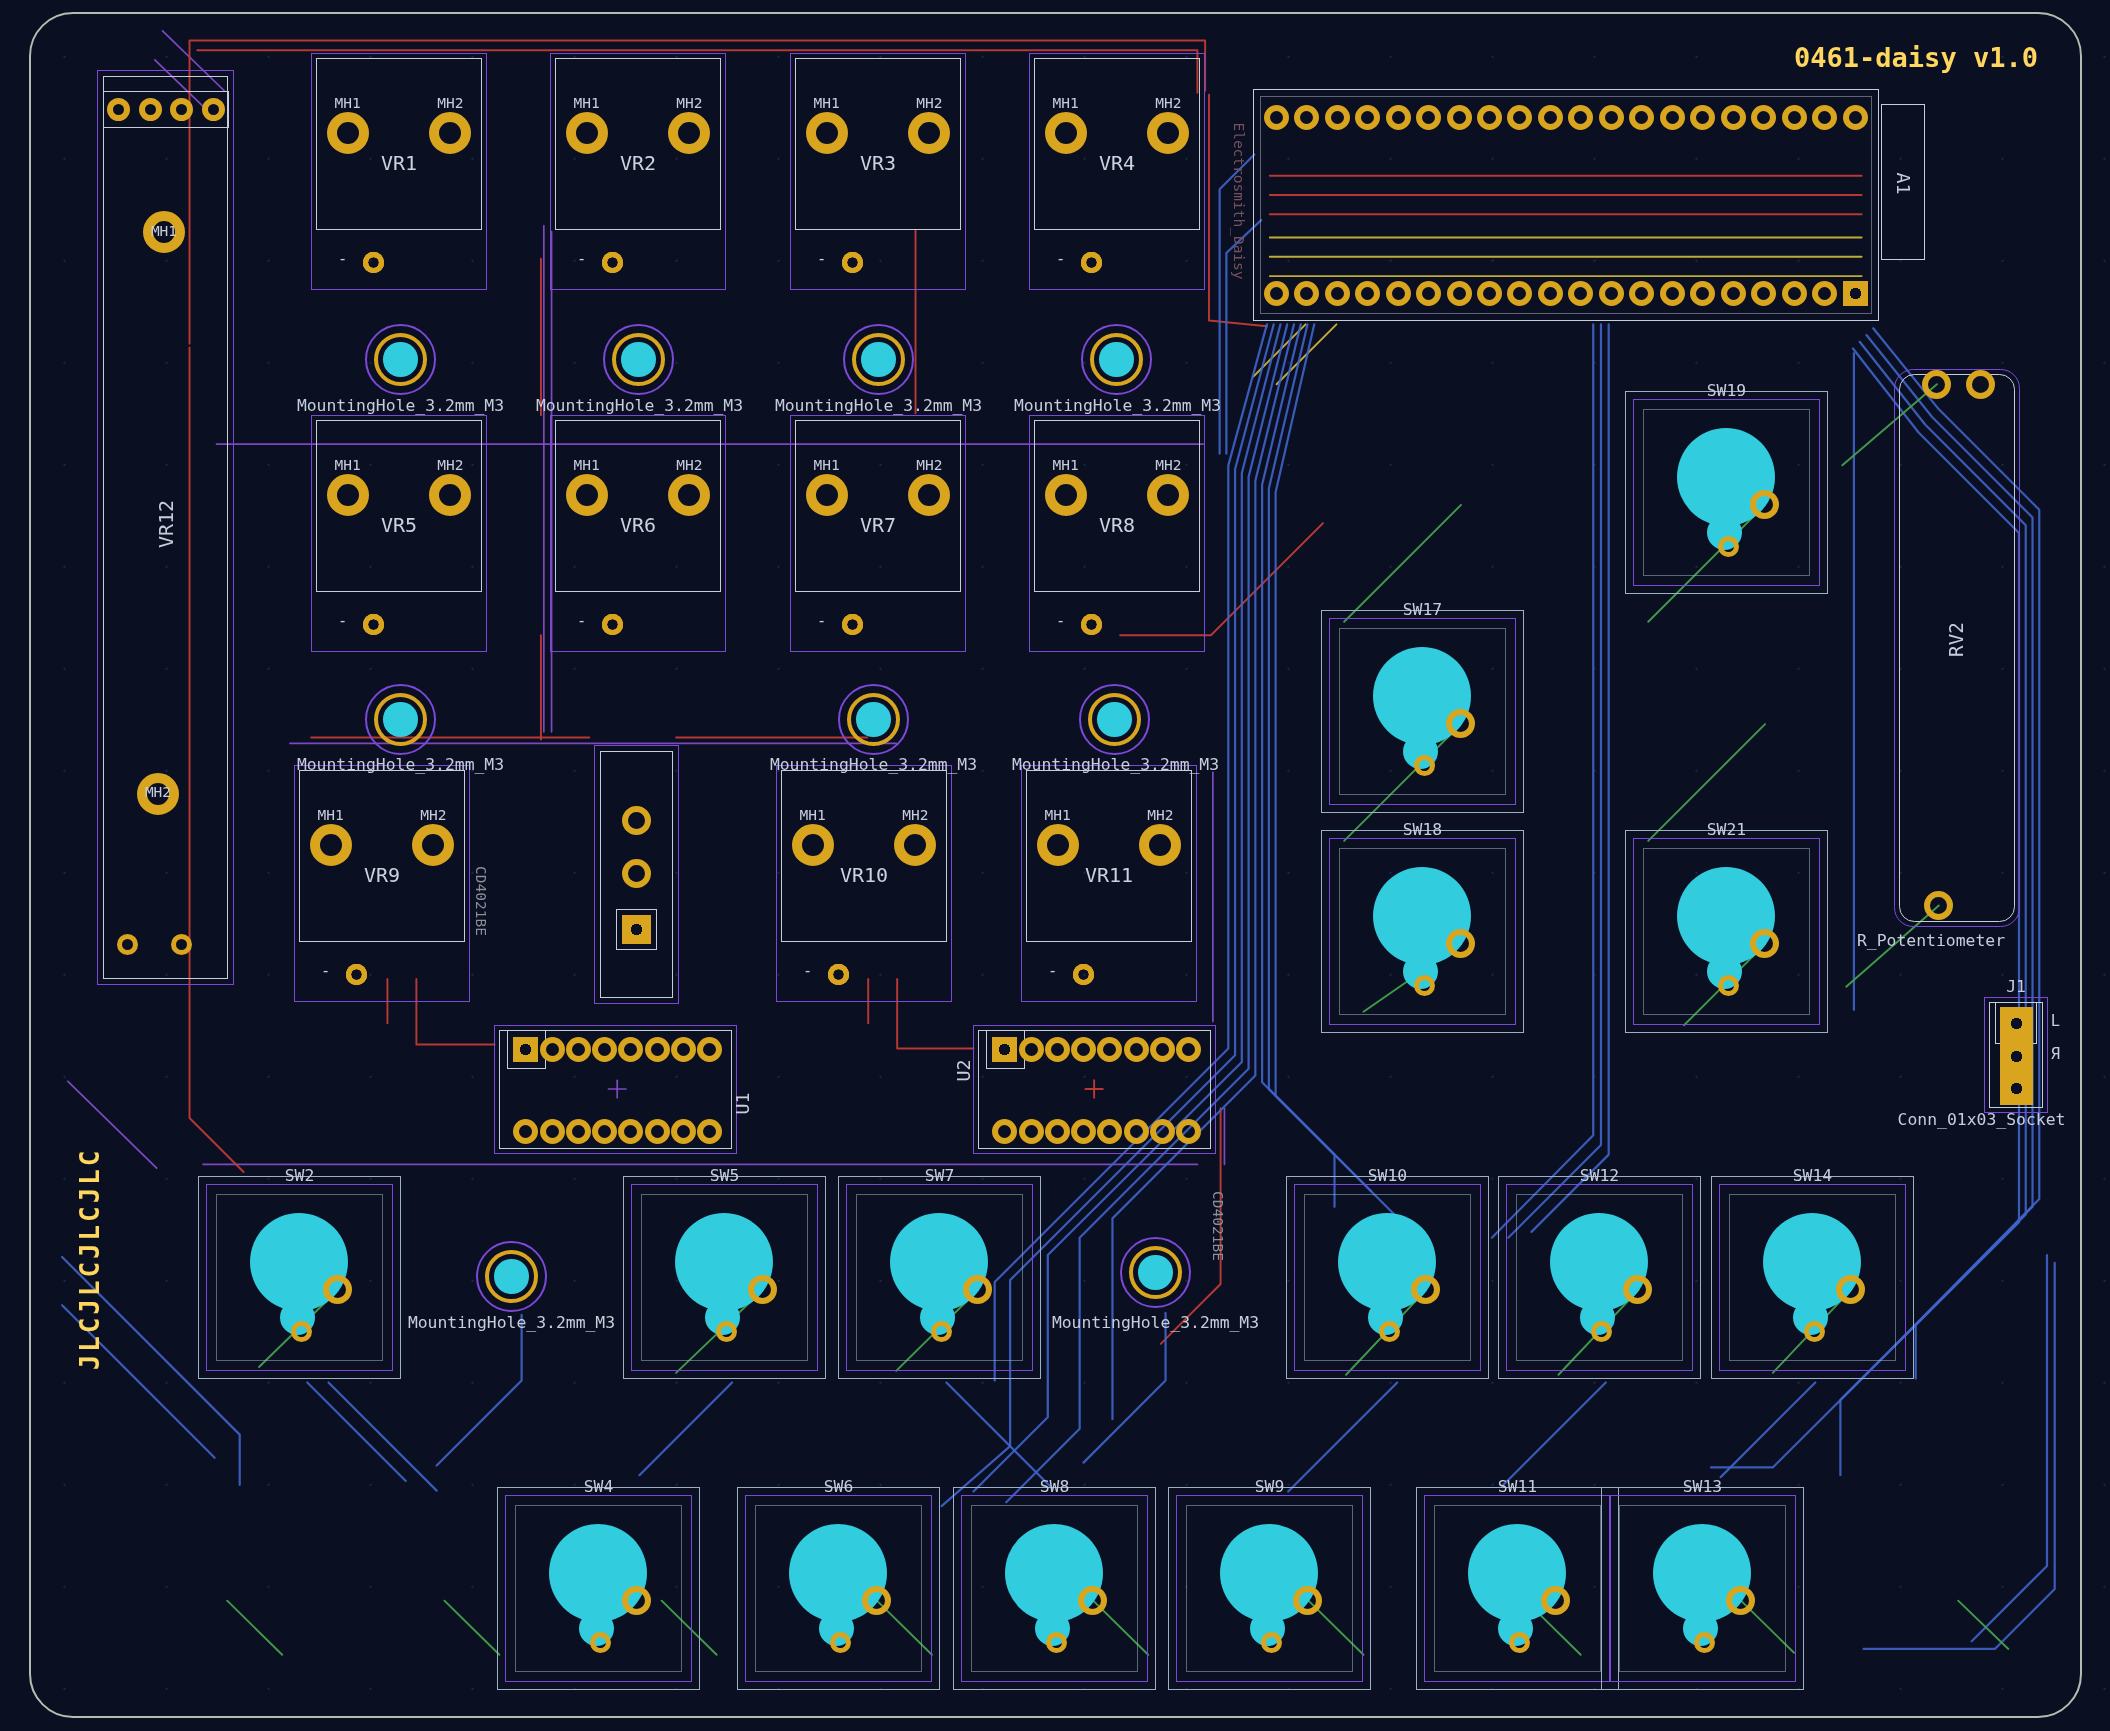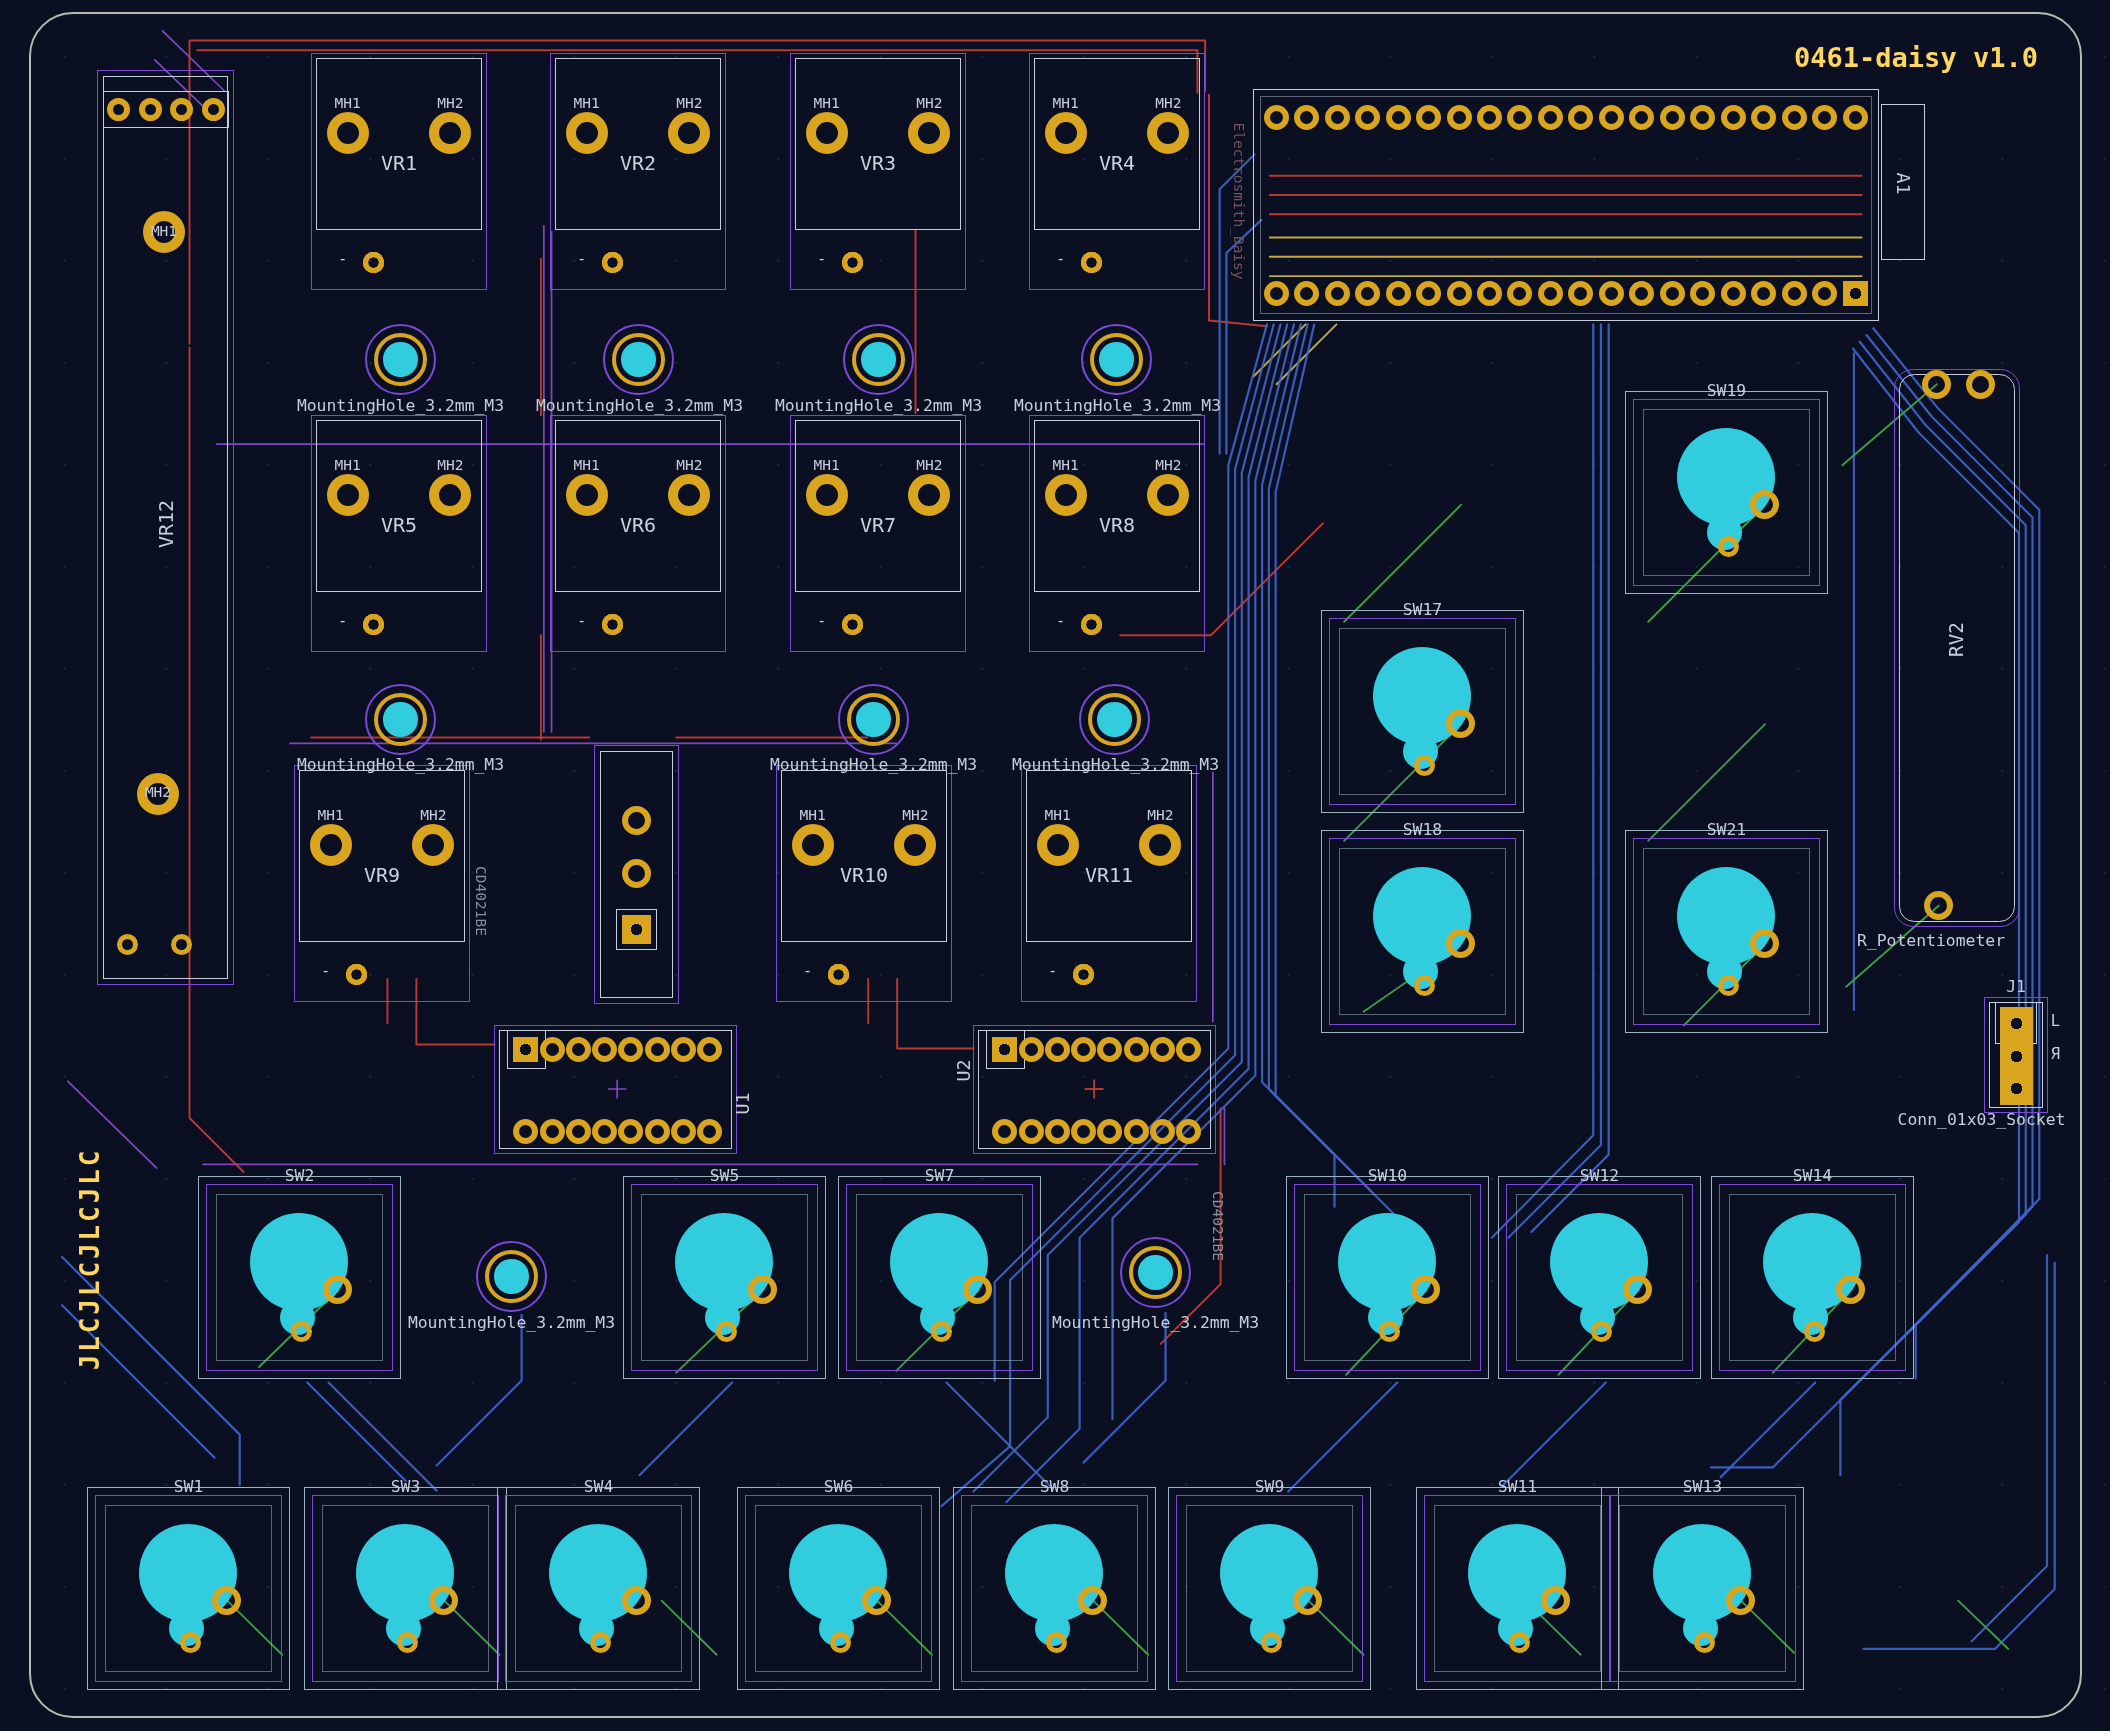--- a/index.html
+++ b/index.html
@@ -676,40 +676,20 @@
         <i class="q1"></i>
         <i class="q2"></i>
         <i class="q3"></i>
         <i class="hb"></i>
         <i class="hs"></i>
         <i class="pa"></i>
         <i class="pb"></i>
         <span class="sw-label">SW14</span>
       </div>
 
-    <div class="sw" style="left:87px;top:1487px">
-        <i class="q1"></i>
-        <i class="q2"></i>
-        <i class="q3"></i>
-        <i class="hb"></i>
-        <i class="hs"></i>
-        <i class="pa"></i>
-        <i class="pb"></i>
-        <span class="sw-label">SW1</span>
-      </div>
-    <div class="sw" style="left:304px;top:1487px">
-        <i class="q1"></i>
-        <i class="q2"></i>
-        <i class="q3"></i>
-        <i class="hb"></i>
-        <i class="hs"></i>
-        <i class="pa"></i>
-        <i class="pb"></i>
-        <span class="sw-label">SW3</span>
-      </div>
     <div class="sw" style="left:497px;top:1487px">
         <i class="q1"></i>
         <i class="q2"></i>
         <i class="q3"></i>
         <i class="hb"></i>
         <i class="hs"></i>
         <i class="pa"></i>
         <i class="pb"></i>
         <span class="sw-label">SW4</span>
       </div>

